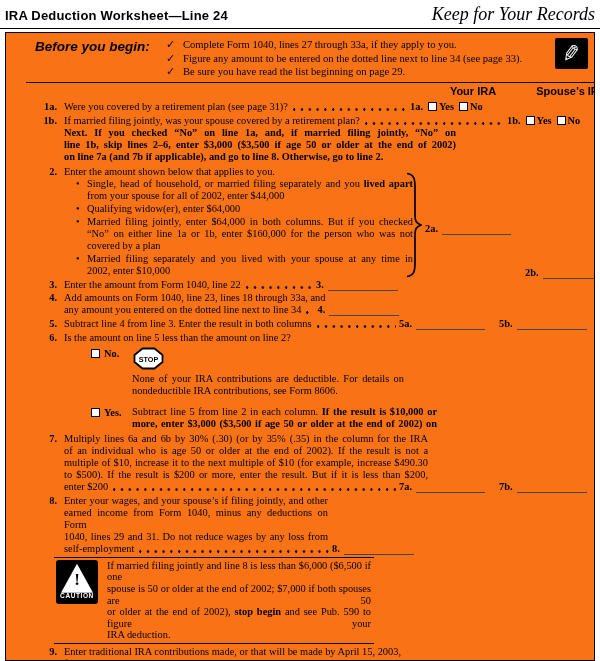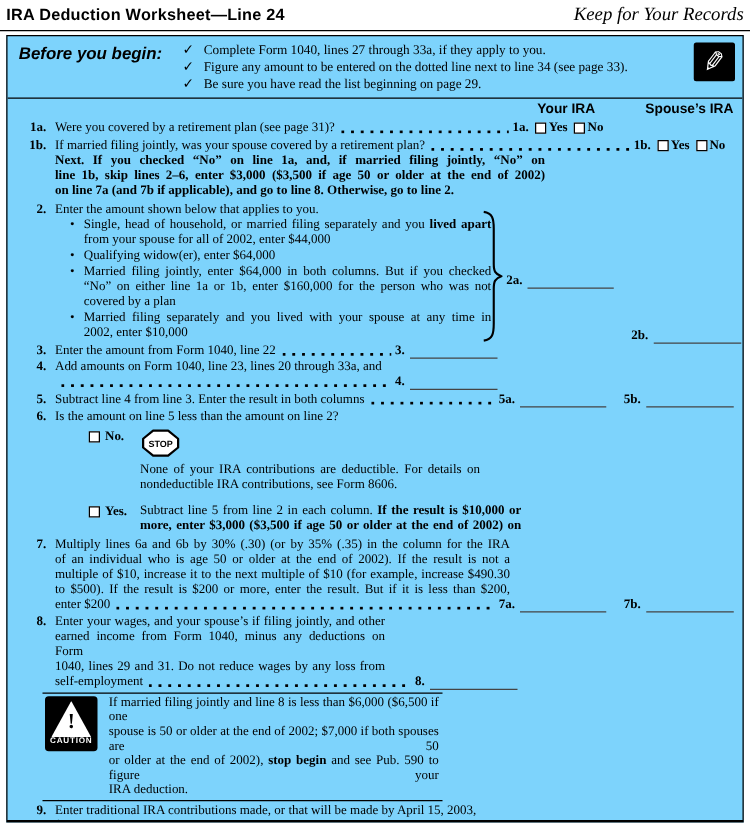--- a/index.html
+++ b/index.html
@@ -3,24 +3,24 @@
 <meta charset="utf-8">
 <style>
   * { box-sizing: border-box; margin: 0; padding: 0; }
   html,body { background:#e8e8e8; }
   body { font-family:"Liberation Serif","DejaVu Serif",serif; color:#000; }
   #page { width:600px; height:661px; overflow:hidden; position:relative; background:#fff; }
 
   .titlebar { display:flex; justify-content:space-between; align-items:baseline;
               padding:4px 3px 3px 5px; border-bottom:1px solid #000; }
   .title { font-family:"Liberation Sans",sans-serif; font-weight:bold; font-size:13px; letter-spacing:.2px; }
-  .note  { font-style:italic; font-size:15px; padding-right:2px; }
+  .note  { font-style:italic; font-size:18px; padding-right:2px; }
 
   .box { margin:3px 5px 0 5px; border:1.5px solid #000; border-bottom-width:2.5px;
-         height:630px; overflow:hidden; background:#7dd3fc; }
+         height:630px; overflow:hidden; background:#f97316;padding-left:20px; }
 
   .byb { display:flex; align-items:flex-start; border-bottom:1.5px solid #000; padding:4px 6px 3px 9px; }
   .byb-label { font-family:"Liberation Sans",sans-serif; font-style:italic; font-weight:bold;
                font-size:13.5px; width:131px; padding-top:2px; flex-shrink:0; }
   .byb-list { flex:1; font-size:10.6px; line-height:13.6px; padding-top:1px; }
   .byb-item { display:flex; }
   .check { width:17px; font-size:11px; flex-shrink:0; }
   .pencil { width:33px; height:31px; background:#000; color:#fff; display:flex; align-items:center;
             justify-content:center; border-radius:2px; margin-top:1px; flex-shrink:0; }
   .pencil span { font-size:22px; transform:scaleX(-1) rotate(8deg); }
@@ -223,22 +223,23 @@
           <span class="entry e1">
             <b class="elabel">3.</b>
             <span class="uline"></span>
           </span>
           <span class="sp192"></span>
         </div>
       </div>
 
       <div class="row mb2">
         <span class="num">4.</span>
-        <div>Add amounts on Form 1040, line 23, lines 20 through 33a, and</div>
-        <div class="fl">
+        <div>Add amounts on Form 1040, line 23, lines 18 through 33a, and</div>
+        <div class="fl">
+          <span class="txt">any amount you entered on the dotted line next to line 34</span>
           <span class="dots"></span>
           <span class="entry e1">
             <b class="elabel">4.</b>
             <span class="uline"></span>
           </span>
           <span class="sp192"></span>
         </div>
       </div>
 
       <div class="row mb2">

